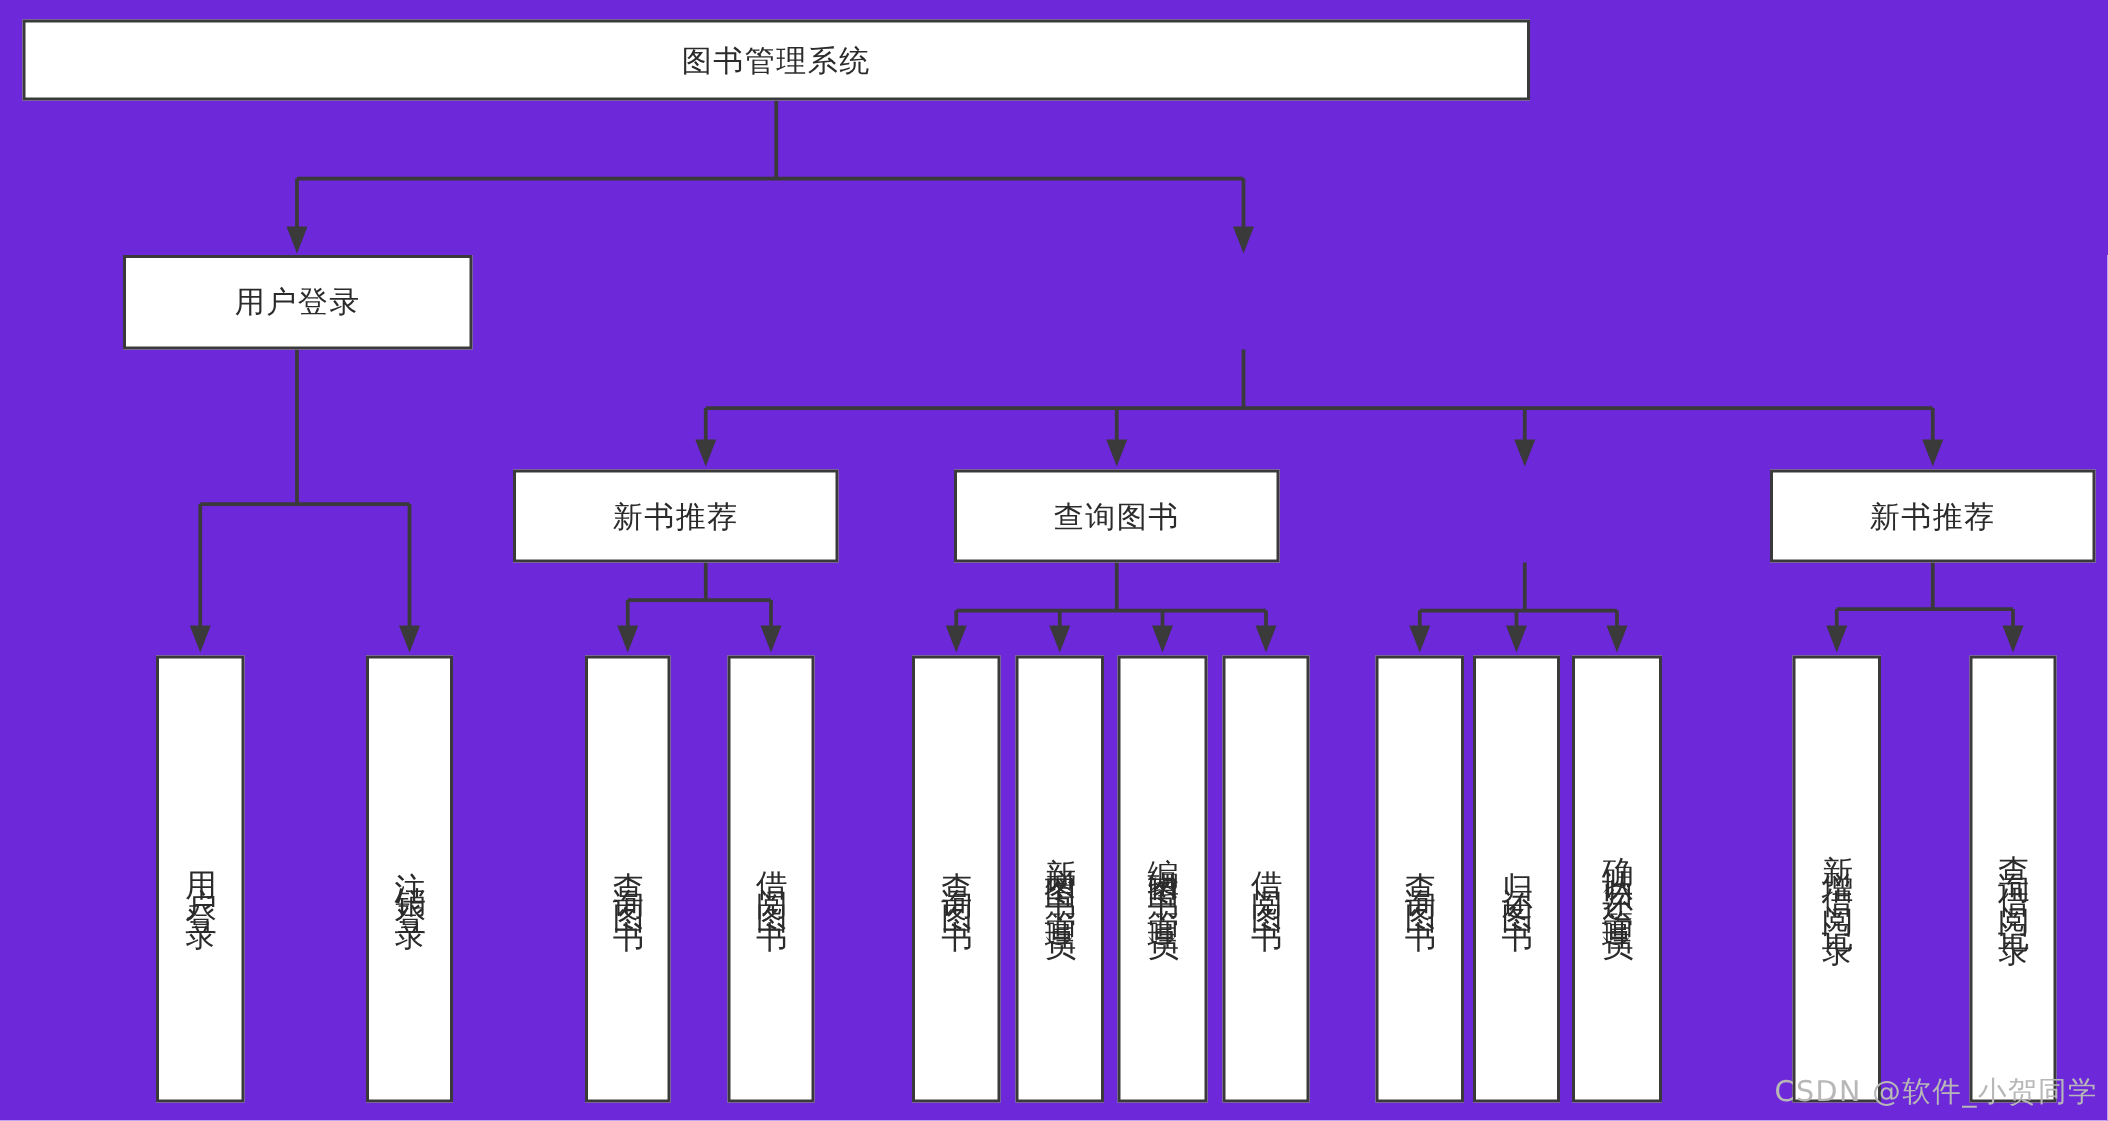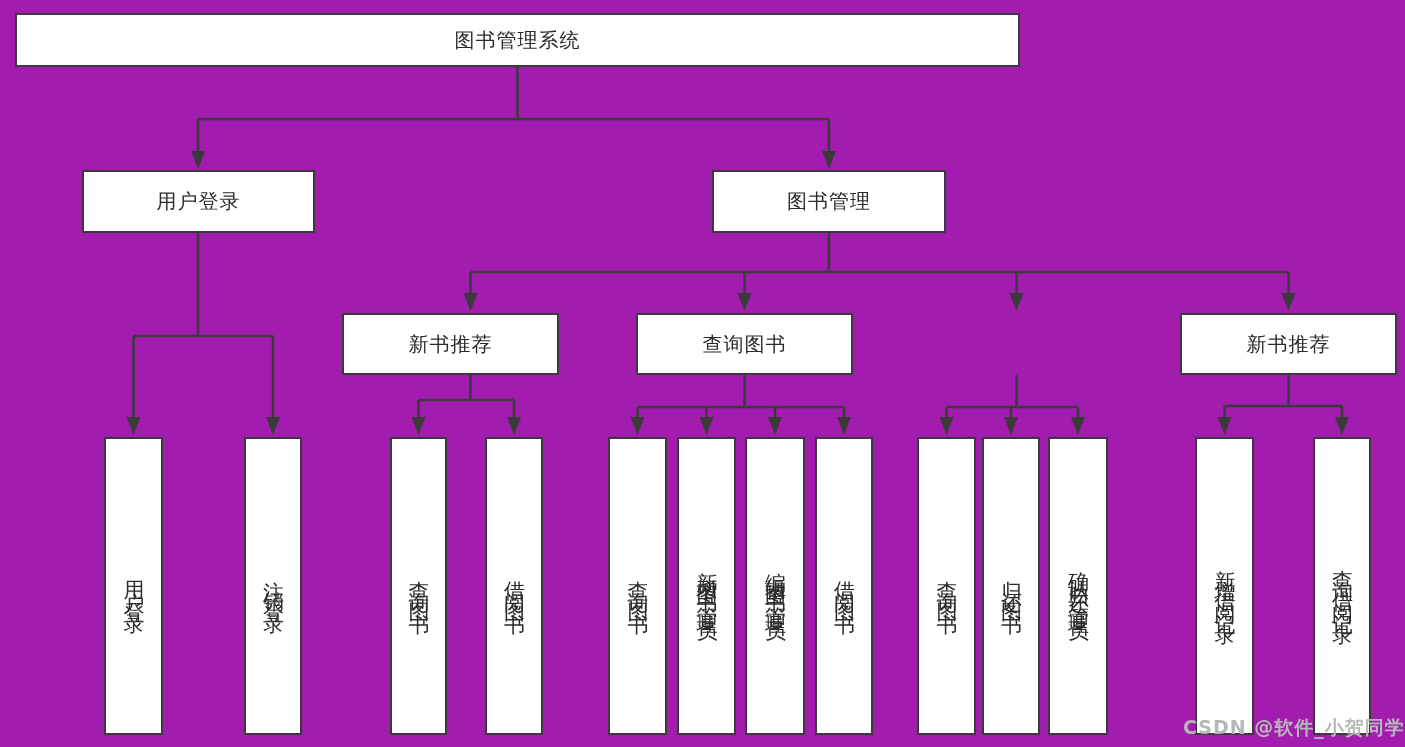--- a/index.html
+++ b/index.html
@@ -5,21 +5,21 @@
   html, body {
     margin: 0;
     padding: 0;
     background: #ffffff;
     font-family: "DejaVu Sans", "Liberation Sans", sans-serif;
   }
   .canvas {
     position: relative;
     width: 1405px;
     height: 747px;
-    background: #a21caf;
+    background: #6d28d9;
     overflow: hidden;
   }
   .connectors {
     position: absolute;
     left: 0; top: 0;
     width: 1405px;
     height: 747px;
   }
   .connectors path {
     stroke: #3a3a3a;
@@ -58,21 +58,20 @@
     letter-spacing: 7px;
   }
   .watermark {
     position: absolute;
     left: 1183px;
     top: 715px;
     font-size: 19px;
     color: #b7b7b7;
     letter-spacing: 1px;
     white-space: nowrap;
-    font-weight: bold;
   }
 </style>
 </head>
 <body>
 
 <div class="canvas">
 
   <svg class="connectors" viewBox="0 0 1405 747" xmlns="http://www.w3.org/2000/svg">
 
     <path d="M517.5 67 V119"></path>
@@ -135,23 +134,20 @@
     <polygon points="1335,417 1349,417 1342,435"></polygon>
   </svg>
 
   <div class="node h" style="left:15px;top:13px;width:1005px;height:54px">
     <span class="lbl">图书管理系统</span>
   </div>
 
   <div class="node h" style="left:82px;top:170px;width:233px;height:63px">
     <span class="lbl">用户登录</span>
   </div>
-  <div class="node h" style="left:712px;top:170px;width:234px;height:63px">
-    <span class="lbl">图书管理</span>
-  </div>
 
   <div class="node h" style="left:342px;top:313px;width:217px;height:62px">
     <span class="lbl">新书推荐</span>
   </div>
   <div class="node h" style="left:636px;top:313px;width:217px;height:62px">
     <span class="lbl">查询图书</span>
   </div>
   <div class="node h" style="left:1180px;top:313px;width:217px;height:62px">
     <span class="lbl">新书推荐</span>
   </div>

